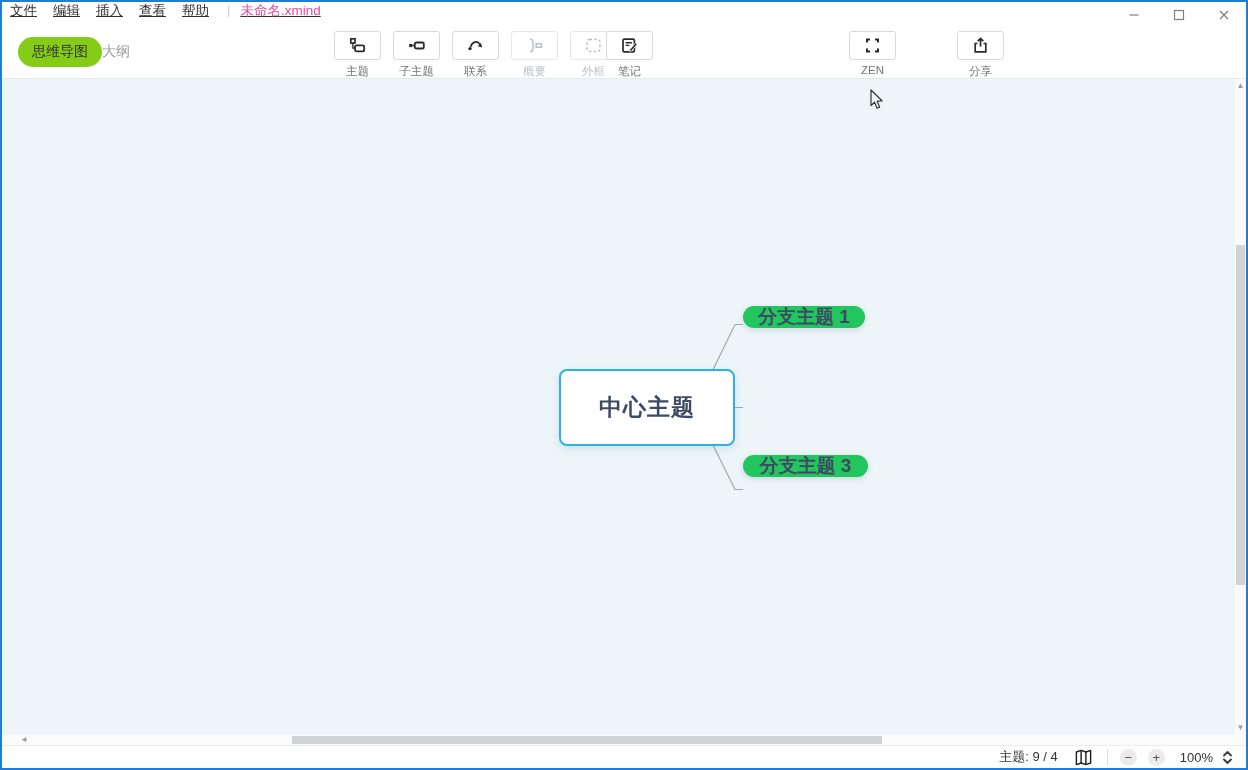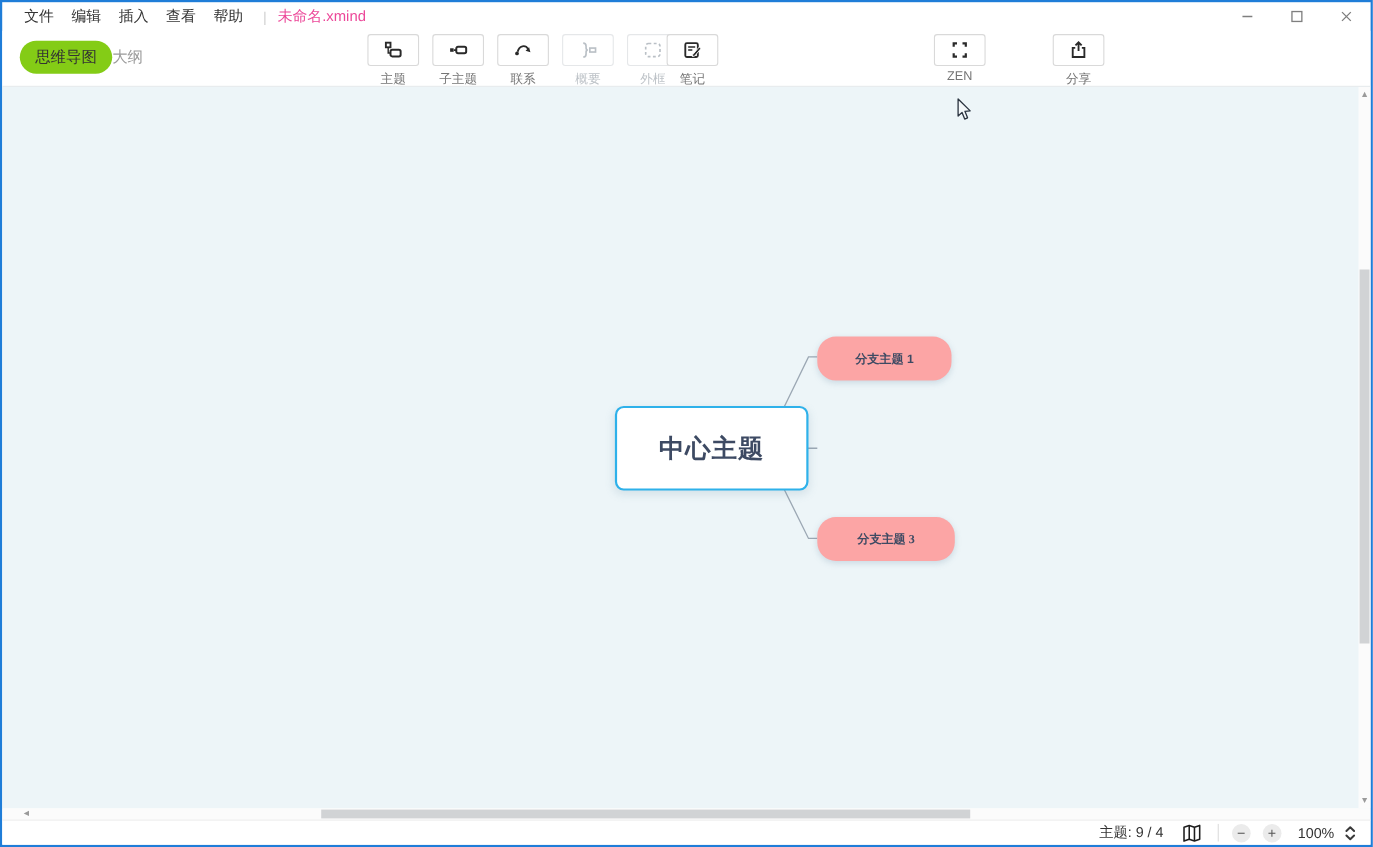--- a/index.html
+++ b/index.html
@@ -1,21 +1,21 @@
 <!DOCTYPE html>
 <html><head>
 <meta charset="utf-8">
 <style>
   * { margin:0; padding:0; box-sizing:border-box; }
   html,body { width:1248px; height:770px; }
   body { font-family:"Liberation Sans","DejaVu Sans",sans-serif; }
   .window { position:relative; width:1248px; height:770px; border:2px solid #1f7dd8; background:#fff; overflow:hidden; }
 
   
-  .menu-bar { height:26px; display:flex; align-items:center; padding-left:20px; font-size:13.5px; color:#333; }
+  .menu-bar { height:26px; display:flex; align-items:flex-start; padding-left:8px; font-size:13.5px; color:#333;text-decoration:underline; }
   .menu-item { margin-right:16px; cursor:default; }
   .menu-sep { color:#d0d0d0; margin:0 10px 0 2px; font-size:13px; }
   .filename { color:#ec4899; }
   .win-controls { margin-left:auto; display:flex; height:100%; }
   .win-btn { width:45px; display:flex; align-items:center; justify-content:center; color:#7f7f7f; font-size:13px; }
   .win-btn svg { display:block; }
 
   
   .toolbar { position:relative; height:51px; border-bottom:1px solid #e6e9ea; background:#fff; }
   .view-tabs { position:absolute; left:16px; top:9px; display:flex; align-items:center; }
@@ -31,27 +31,27 @@
   .tb-right .tb-cell2 + .tb-cell2 .tb-box { margin-left:-1px; }
 
   
   .canvas { position:absolute; left:0; top:77px; width:1244px; height:656px; background:#edf5f8; overflow:hidden; }
   .connectors { position:absolute; left:0; top:0; }
   .central-topic { position:absolute; left:557px; top:290px; width:176px; height:77px;
       background:#fff; border:2px solid #2eb1ea; border-radius:8px;
       box-shadow:0 3px 9px rgba(100,140,165,.20);
       display:flex; align-items:center; justify-content:center;
       font-size:23px; font-weight:700; color:#3d4a63; letter-spacing:1px; }
-  .branch { position:absolute; left:741px; height:40px; background:#fca5a5; border-radius:17px;
+  .branch { position:absolute; left:741px; height:22px; background:#22c55e; border-radius:17px;
       box-shadow:0 2px 6px rgba(110,145,170,.28);
       display:flex; align-items:center; justify-content:center;
-      font-size:11px; font-weight:700; color:#3d4a63; }
+      font-size:19px; font-weight:700; color:#3d4a63; }
   .branch-1 { top:227px; width:122px; }
   .branch-2 { top:309px; width:125px; }
-  .branch-3 { top:391px; width:125px;font-family:Liberation Serif, serif; }
+  .branch-3 { top:376px; width:125px; }
   .cursor { position:absolute; left:868px; top:10px; }
 
   
   .vscroll { position:absolute; right:0; top:0; width:11px; height:656px; background:#fbfbfb; }
   .vscroll .arrow { position:absolute; left:0; width:11px; text-align:center; color:#9a9a9a; font-size:8px; line-height:10px; }
   .vscroll .arrow.up { top:2px; } .vscroll .arrow.down { bottom:2px; }
   .vthumb { position:absolute; left:1px; top:166px; width:9px; height:340px; background:#d1d3d5; }
   .hscroll-row { position:absolute; left:0; top:733px; width:1244px; height:10px; background:#fbfbfb; }
   .hthumb { position:absolute; left:290px; top:1px; width:590px; height:8px; background:#d1d3d5; }
   .hscroll-row .arrow { position:absolute; top:0; color:#9a9a9a; font-size:8px; line-height:10px; }

